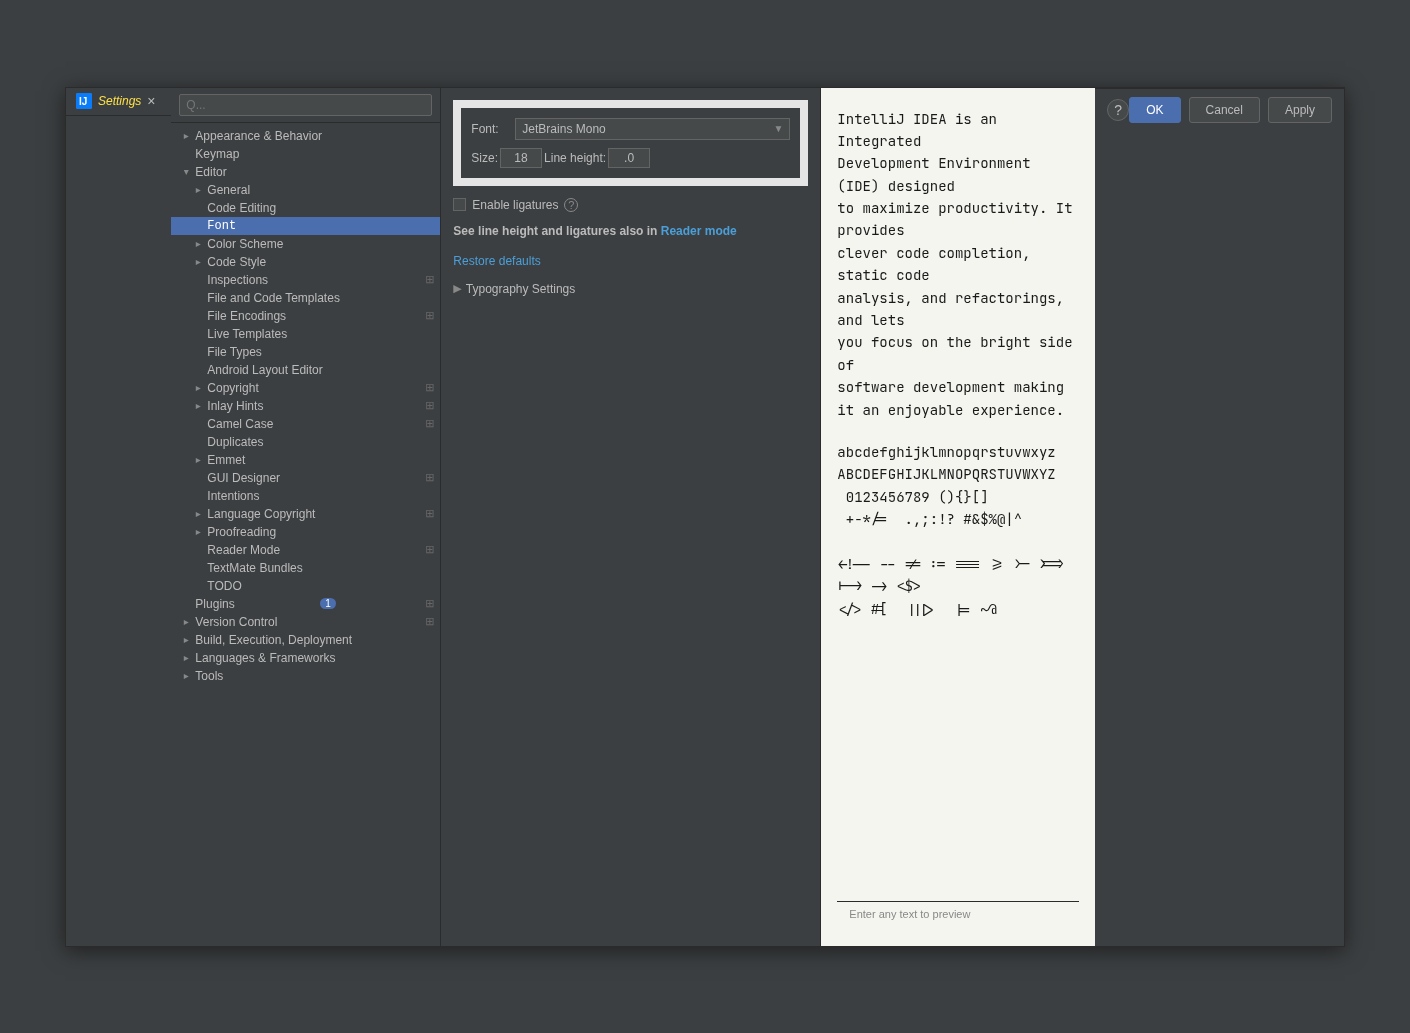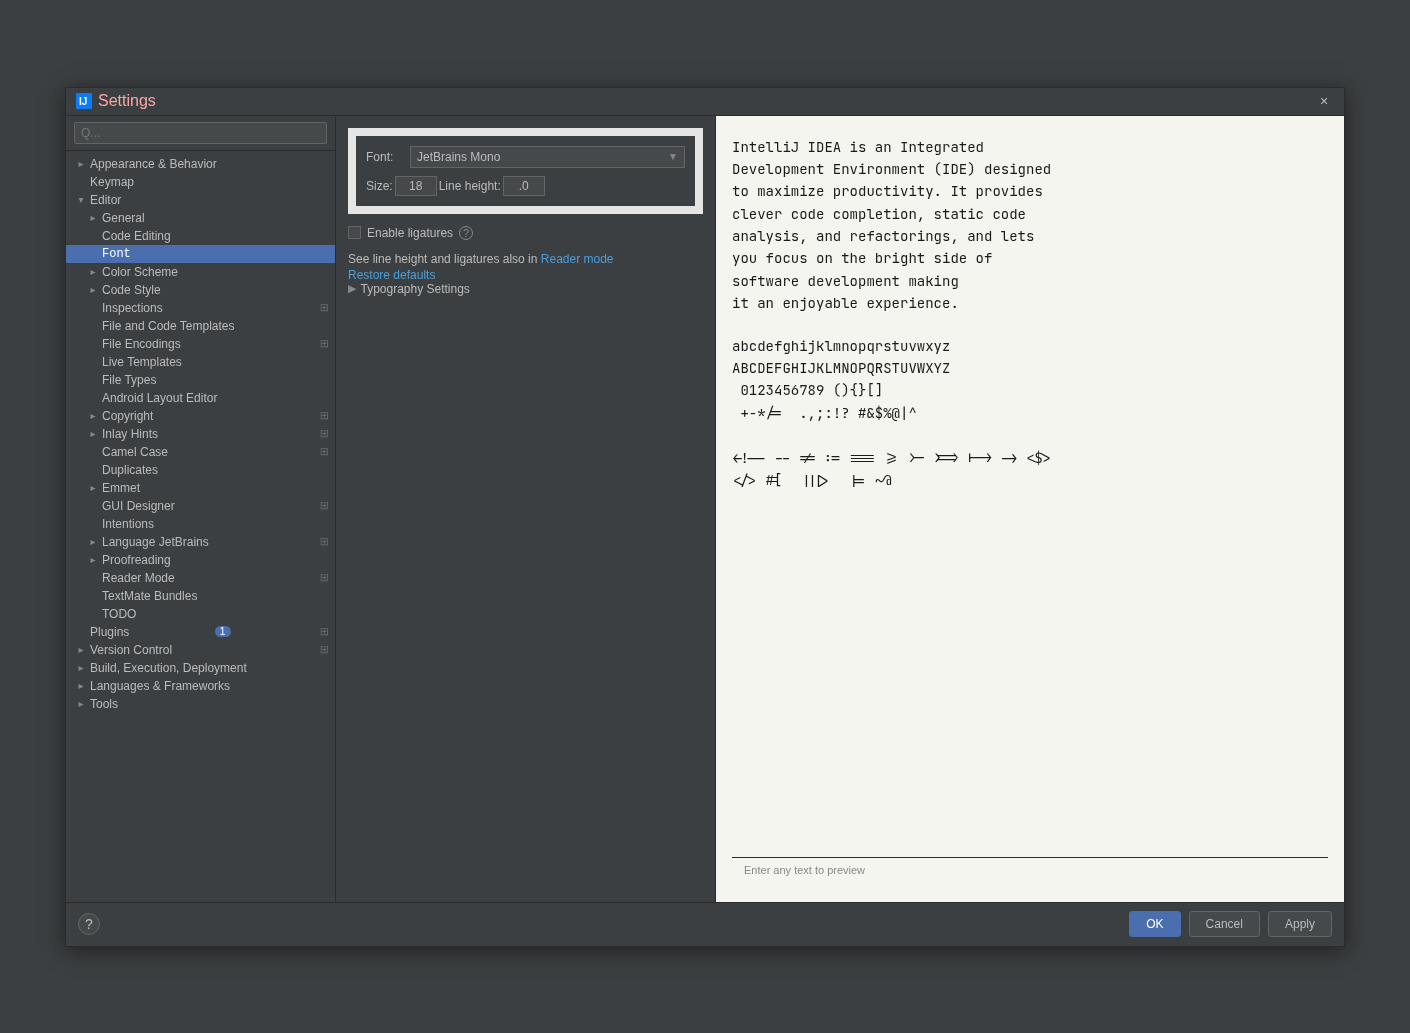--- a/index.html
+++ b/index.html
@@ -11,44 +11,45 @@
       align-items: center;
       justify-content: center;
       height: 100vh;
     }
     .dialog {
       width: 1280px;
       height: 860px;
       background: #3c3f41;
       border: 1px solid #2b2b2b;
       display: flex;
-      flex-direction: column;
+      flex-direction: row;
       box-shadow: 0 4px 20px rgba(0,0,0,0.5);
     }
     .title-bar {
       background: #3c3f41;
       height: 28px;
       display: flex;
       align-items: center;
       padding: 0 10px;
       border-bottom: 1px solid #2b2b2b;
       flex-shrink: 0;
     }
     .title-bar-icon {
       width: 16px;
       height: 16px;
       margin-right: 6px;
       background: #4a90d9;
       border-radius: 2px;
       flex-shrink: 0;
     }
     .title-bar-text {
-      color: #fca5a5;
-      font-size: 16px;
-      flex: 1;
+      color: #fde047;
+      font-size: 12px;
+      flex: 1;
+      font-style: italic;
     }
     .title-bar-close {
       color: #bbbbbb;
       cursor: pointer;
       font-size: 14px;
       width: 20px;
       text-align: center;
     }
     .dialog-body {
       display: flex;
@@ -228,31 +229,33 @@
       border-radius: 50%;
       width: 14px;
       height: 14px;
       display: inline-flex;
       align-items: center;
       justify-content: center;
     }
     .reader-mode-text {
       color: #bbbbbb;
       font-size: 12px;
-      margin-bottom: 0;
+      margin-bottom: 14px;
       line-height: 1.5;
+      font-weight: bold;
     }
     .reader-link {
       color: #4b9fd9;
       cursor: pointer;
     }
     .restore-defaults {
       color: #4b9fd9;
       font-size: 12px;
       cursor: pointer;
+      margin-bottom: 14px;
     }
     .typography-section {
       display: flex;
       align-items: center;
       gap: 4px;
       cursor: pointer;
     }
     .typography-arrow {
       color: #888;
       font-size: 11px;
@@ -452,21 +455,21 @@
             <span class="arrow"></span>
             <span>GUI Designer</span>
             <span class="ext-icon">⊞</span>
           </div>
           <div class="tree-item indent-1">
             <span class="arrow"></span>
             <span>Intentions</span>
           </div>
           <div class="tree-item indent-1">
             <span class="arrow">▸</span>
-            <span>Language JetBrains</span>
+            <span>Language Copyright</span>
             <span class="ext-icon">⊞</span>
           </div>
           <div class="tree-item indent-1">
             <span class="arrow">▸</span>
             <span>Proofreading</span>
           </div>
           <div class="tree-item indent-1">
             <span class="arrow"></span>
             <span>Reader Mode</span>
             <span class="ext-icon">⊞</span>

